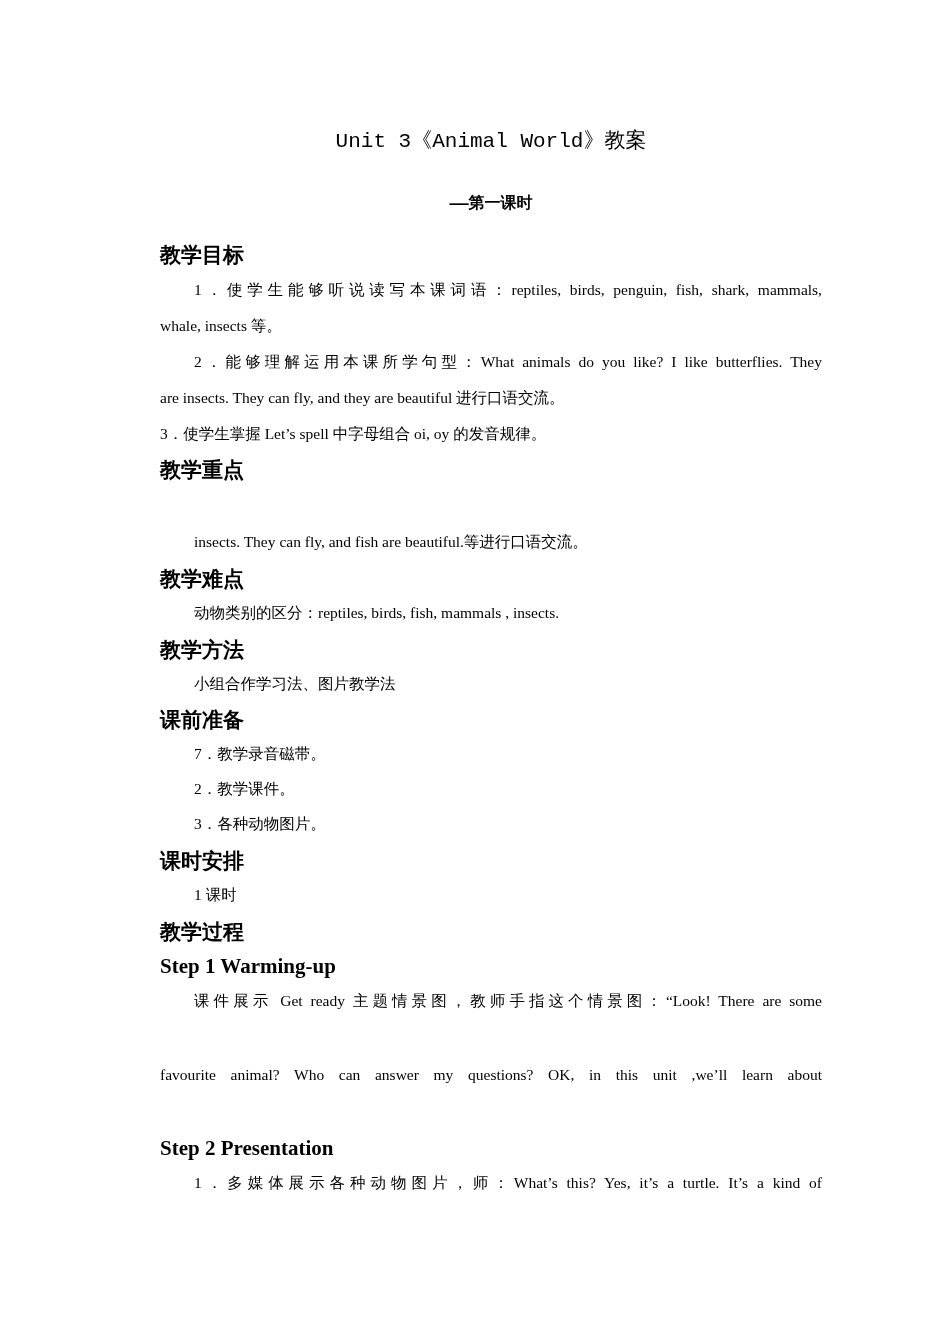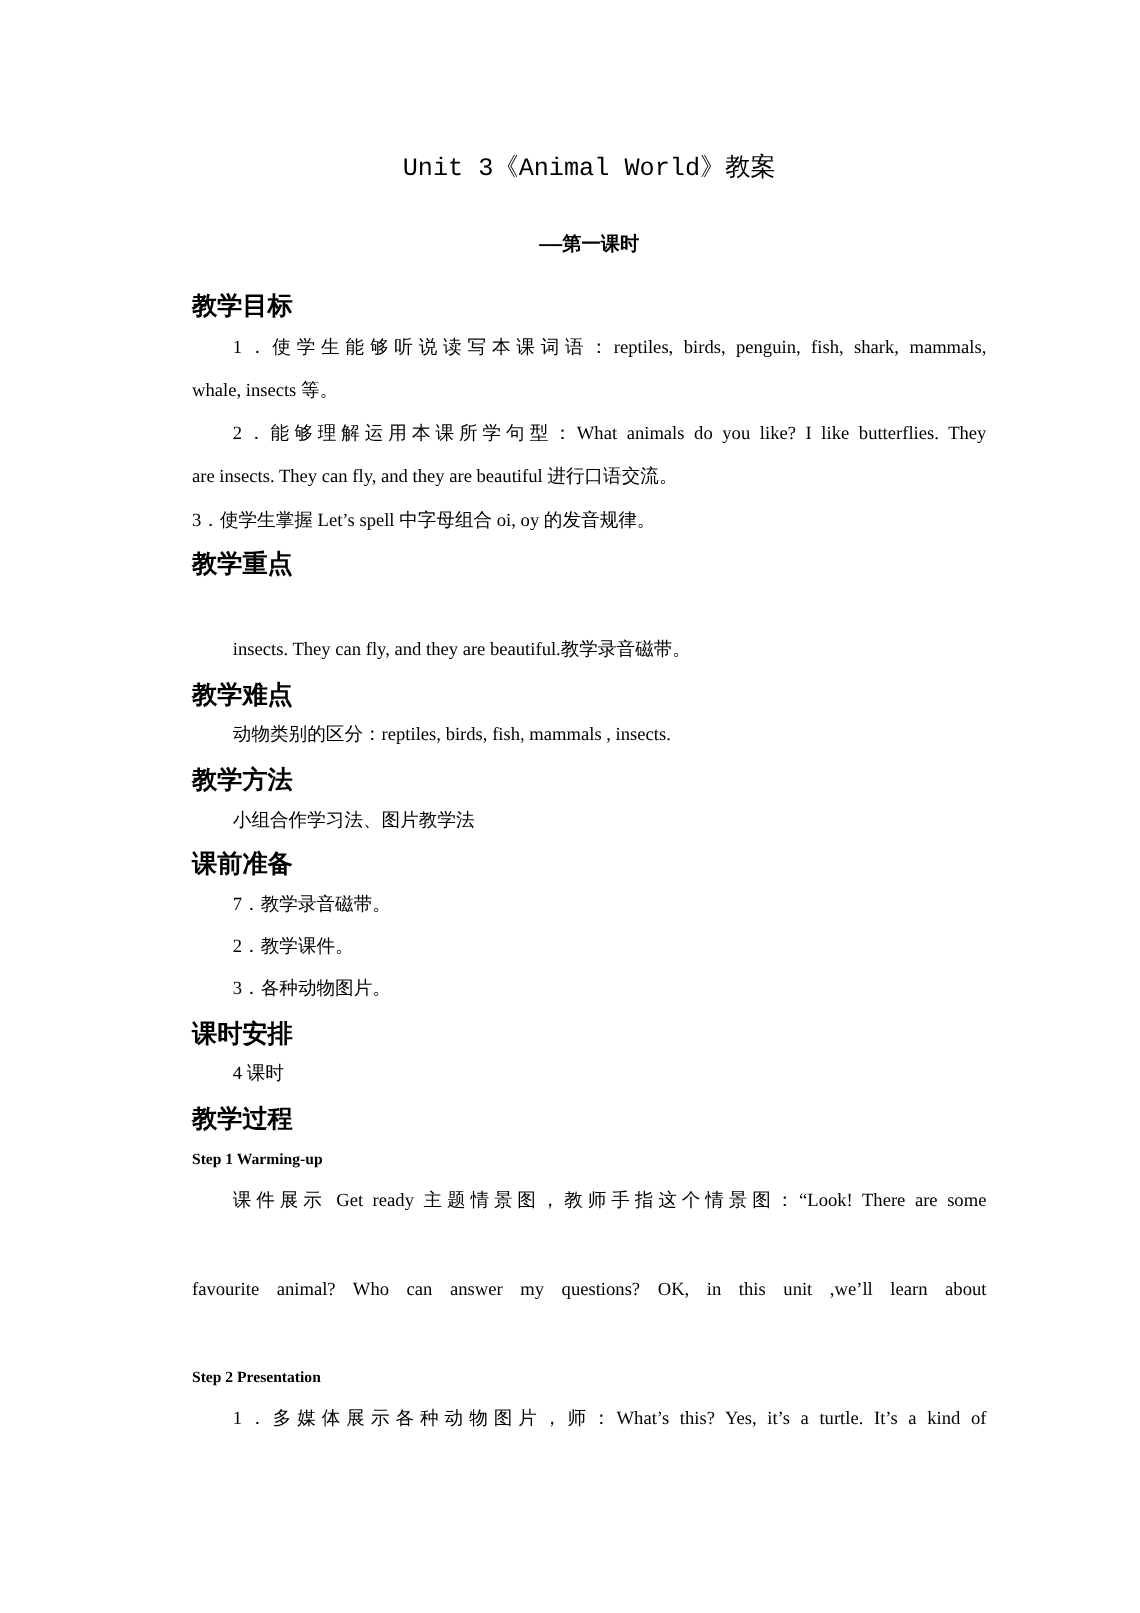--- a/index.html
+++ b/index.html
@@ -8,53 +8,53 @@
     .title { position: absolute; top: 128px; left: 0; width: 950px; text-align: center;
       font-family: "Liberation Mono", "DejaVu Sans Mono", monospace; font-size: 21px; line-height: 28px; }
     .subtitle { position: absolute; top: 190px; left: 0; width: 950px; text-align: center;
       font-family: Liberation Mono, monospace; font-size: 16px; font-weight: bold; line-height: 28px; }
     .line { position: absolute; left: 144px; width: 662px; font-family: Liberation Serif, serif;
       font-size: 15.5px; line-height: 22px; white-space: nowrap; }
     .justify { text-align: justify; text-align-last: justify; }
     .indent { left: 178px; width: 628px; }
     .heading { position: absolute; left: 144px; font-family: Liberation Serif, serif; font-size: 21px;
       font-weight: bold; line-height: 24px; }
-    .step { position: absolute; left: 144px; font-family: "Liberation Serif", serif; font-size: 13px;
+    .step { position: absolute; left: 144px; font-family: "Liberation Serif", serif; font-size: 21px;
       font-weight: bold; line-height: 22px; }
   </style>
 </head>
 <body>
 
 <div class="page">
   <div class="title">Unit 3《Animal World》教案</div>
   <div class="subtitle">——第一课时</div>
 
   <div class="heading" style="top:243px">教学目标</div>
   <div class="line indent justify" style="top:279px">1．使学生能够听说读写本课词语：reptiles,  birds,  penguin,  fish,  shark,  mammals,</div>
   <div class="line" style="top:315px">whale,  insects  等。</div>
   <div class="line indent justify" style="top:351px">2．能够理解运用本课所学句型：What  animals  do  you  like?  I  like  butterflies.  They</div>
   <div class="line" style="top:387px">are  insects.  They  can  fly,  and  they  are  beautiful 进行口语交流。</div>
   <div class="line" style="top:423px">3．使学生掌握 Let’s  spell 中字母组合 oi,  oy 的发音规律。</div>
 
   <div class="heading" style="top:458px">教学重点</div>
-  <div class="line indent" style="top:531px">insects.  They  can  fly,  and  they  are  beautiful.教学录音磁带。</div>
+  <div class="line indent" style="top:531px">insects.  They  can  fly,  and  fish  are  beautiful.等进行口语交流。</div>
 
   <div class="heading" style="top:567px">教学难点</div>
   <div class="line indent" style="top:602px">动物类别的区分：reptiles,  birds,  fish,  mammals  ,  insects.</div>
 
   <div class="heading" style="top:638px">教学方法</div>
   <div class="line indent" style="top:673px">小组合作学习法、图片教学法</div>
 
   <div class="heading" style="top:708px">课前准备</div>
   <div class="line indent" style="top:743px">7．教学录音磁带。</div>
   <div class="line indent" style="top:778px">2．教学课件。</div>
   <div class="line indent" style="top:813px">3．各种动物图片。</div>
 
   <div class="heading" style="top:849px">课时安排</div>
-  <div class="line indent" style="top:884px">4 课时</div>
+  <div class="line indent" style="top:884px">1 课时</div>
 
   <div class="heading" style="top:920px">教学过程</div>
   <div class="step" style="top:955px">Step  1  Warming-up</div>
   <div class="line indent justify" style="top:990px">课件展示 Get  ready 主题情景图，教师手指这个情景图：“Look!  There  are  some</div>
   <div class="line justify" style="top:1064px">favourite  animal?  Who  can  answer  my  questions?  OK,  in  this  unit  ,we’ll  learn  about</div>
 
   <div class="step" style="top:1137px">Step  2  Presentation</div>
   <div class="line indent justify" style="top:1172px">1．多媒体展示各种动物图片，师：What’s  this?  Yes,  it’s  a  turtle.  It’s  a  kind  of</div>
 </div>
 

